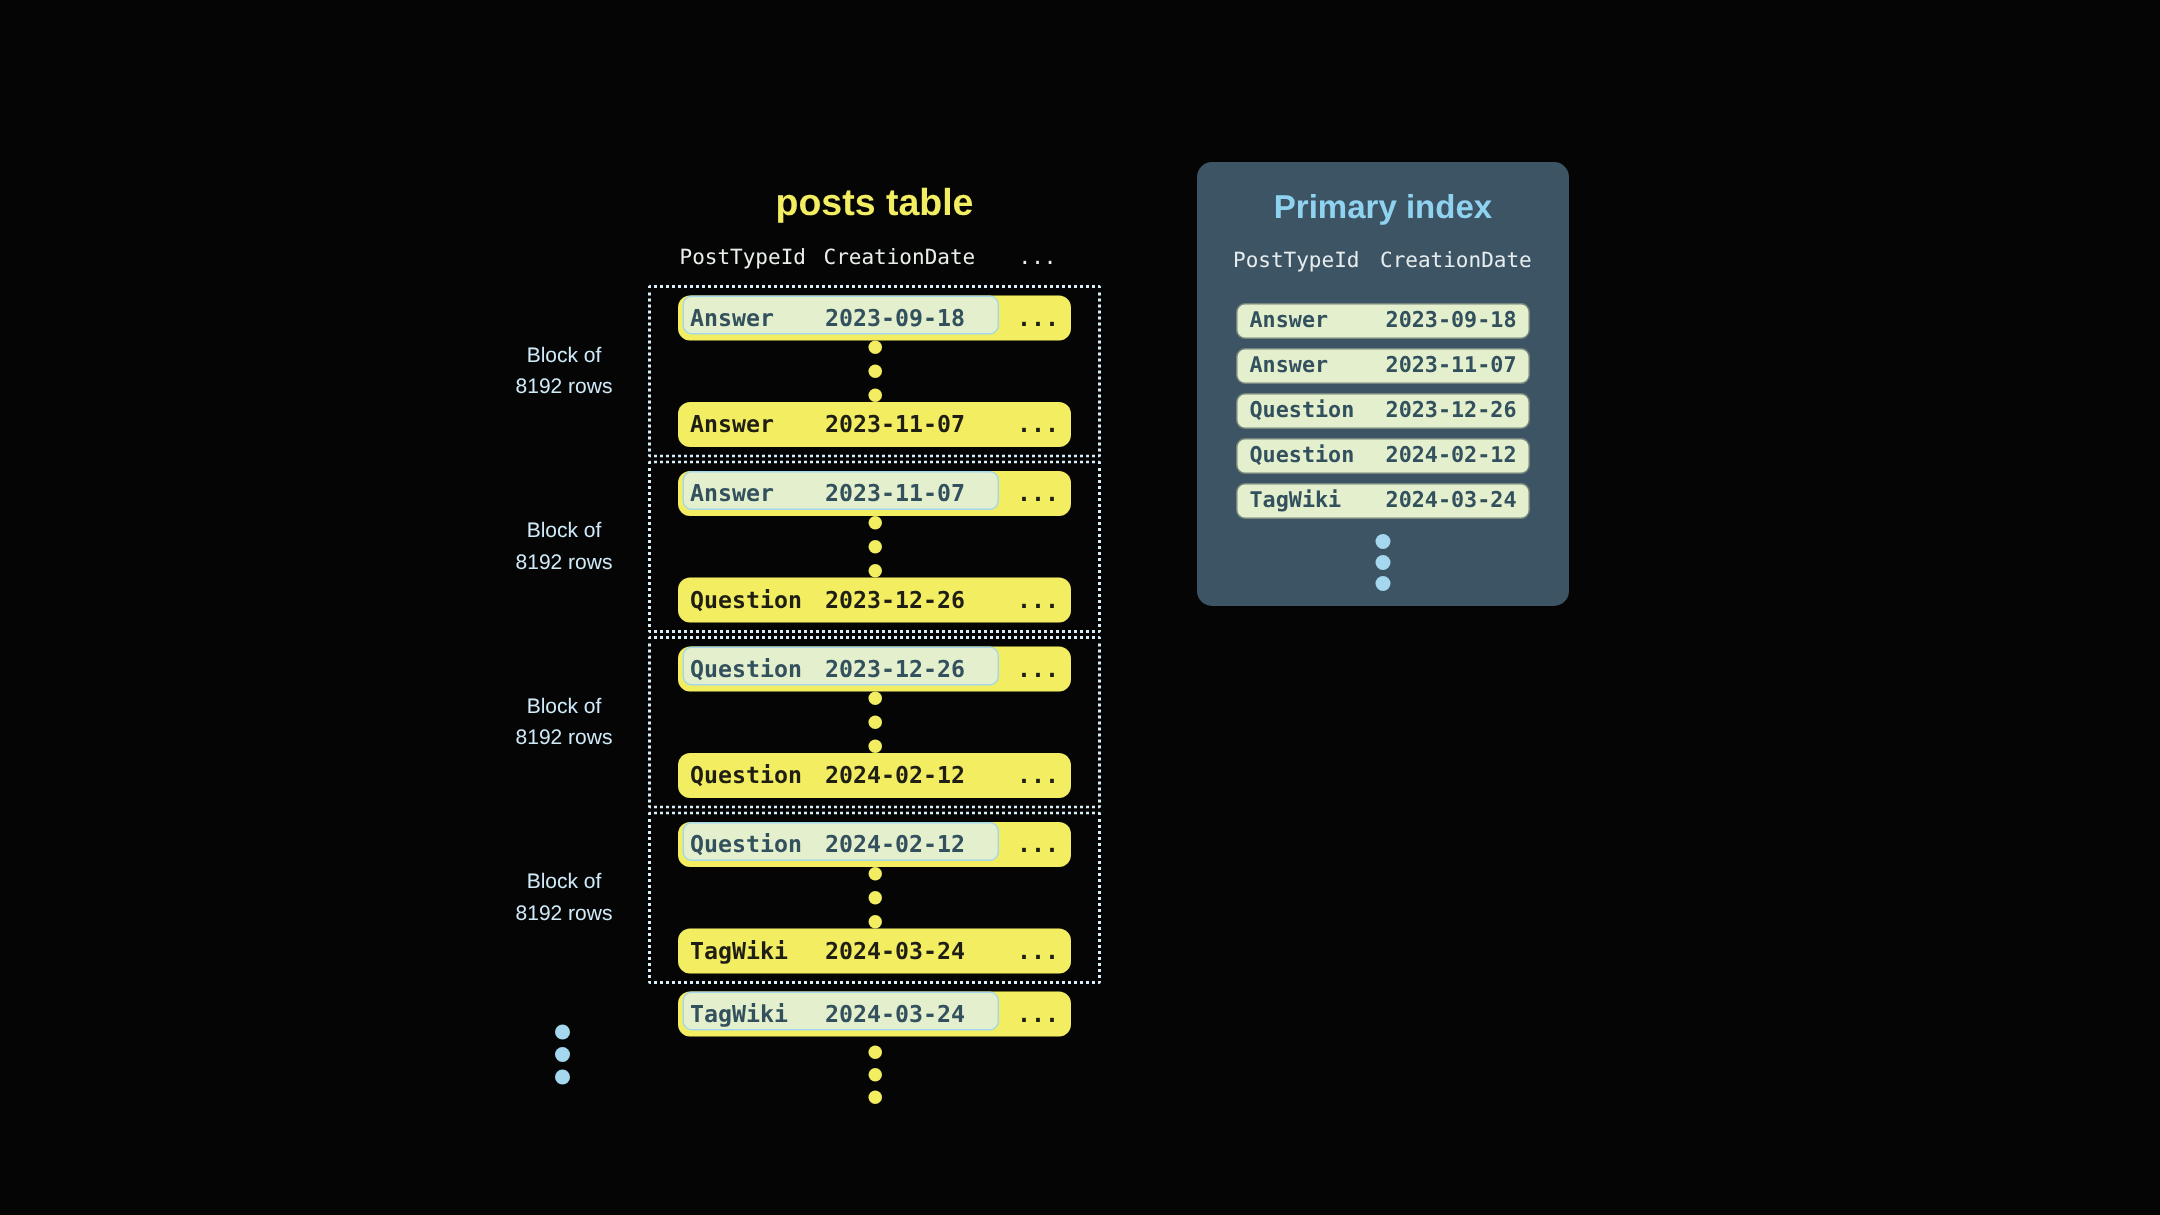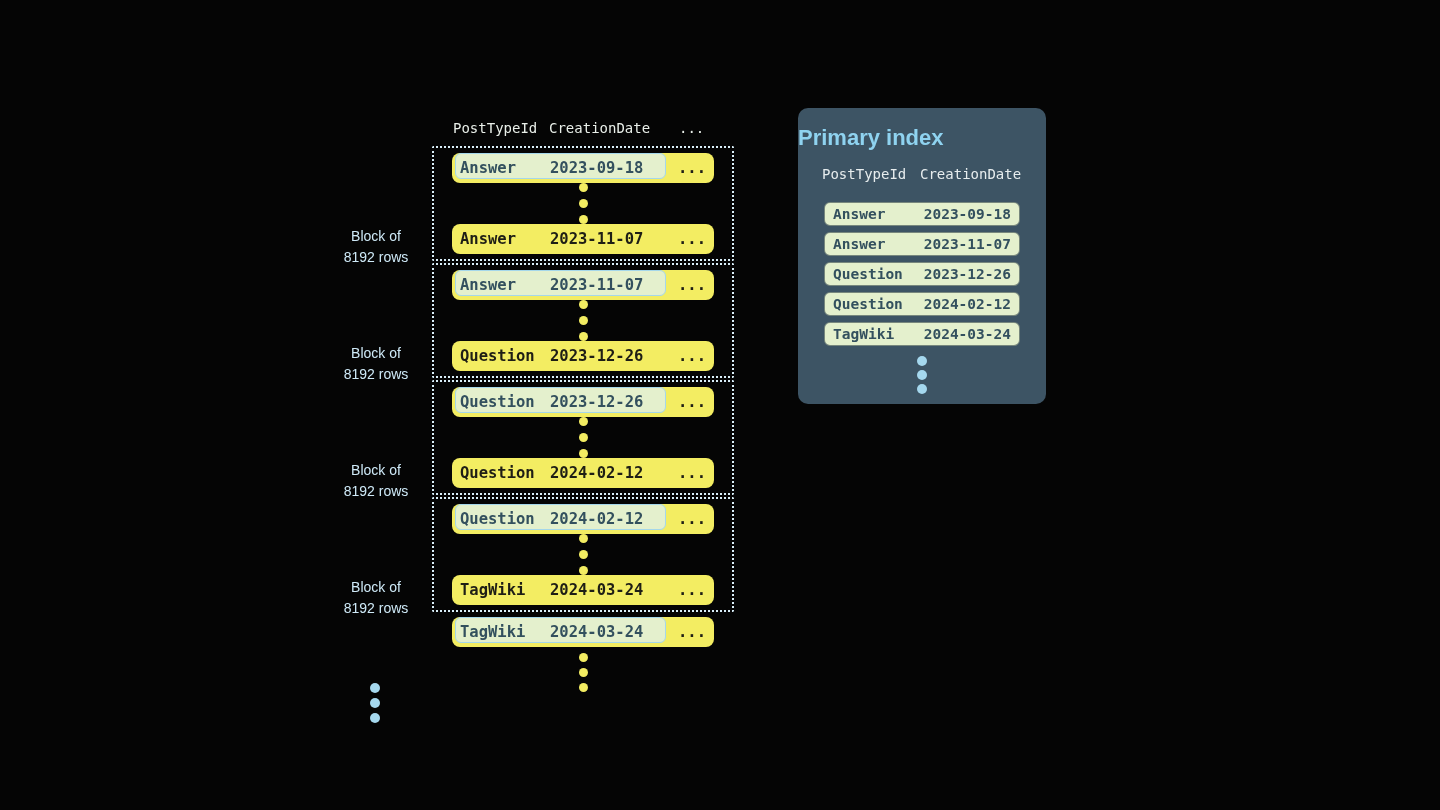--- a/index.html
+++ b/index.html
@@ -58,21 +58,21 @@
   .hl-row .rtype, .hl-row .rdate { color:#33505e; z-index:1; }
   .trailing { margin:5px 0 0 20px; }
 
   
   .index-panel {
     position:absolute; left:798px; top:108px; width:248px; height:296px;
     background:#3d5464; border-radius:10px; box-sizing:border-box;
   }
   .index-title {
     font-family:"Liberation Sans", sans-serif; font-size:22px; font-weight:600;
-    color:#8fd3f0; line-height:28px; margin-top:16px;
+    color:#8fd3f0; text-align:center; line-height:28px; margin-top:16px;
   }
   .index-headers { position:relative; height:18px; margin-top:14px;
     font-size:14px; color:#e7edee; }
   .index-headers span { position:absolute; top:0; white-space:pre; }
   .ih-1 { left:24px; } .ih-2 { left:122px; }
   .irows { margin:18px 0 0 26px; }
   .irow {
     position:relative; width:196px; height:24px; margin-bottom:6px;
     background:#e4f0cd; border:1px solid rgba(30,50,60,0.55); border-radius:6px;
     box-sizing:border-box; font-size:14.5px; font-weight:bold; color:#33505e;
@@ -105,20 +105,21 @@
     <div>8192 rows</div>
   </div>
 
   <div class="vdots left-dots">
     <i class="dot dot-blue"></i>
     <i class="dot dot-blue"></i>
     <i class="dot dot-blue"></i>
   </div>
 
   <div class="posts-col">
+    <div class="posts-title">posts table</div>
 
     <div class="posts-headers">
       <span class="ph-1">PostTypeId</span>
       <span class="ph-2">CreationDate</span>
       <span class="ph-3">...</span>
     </div>
 
     <div class="block">
       <div class="prow hl-row">
         <span class="hl"></span>

